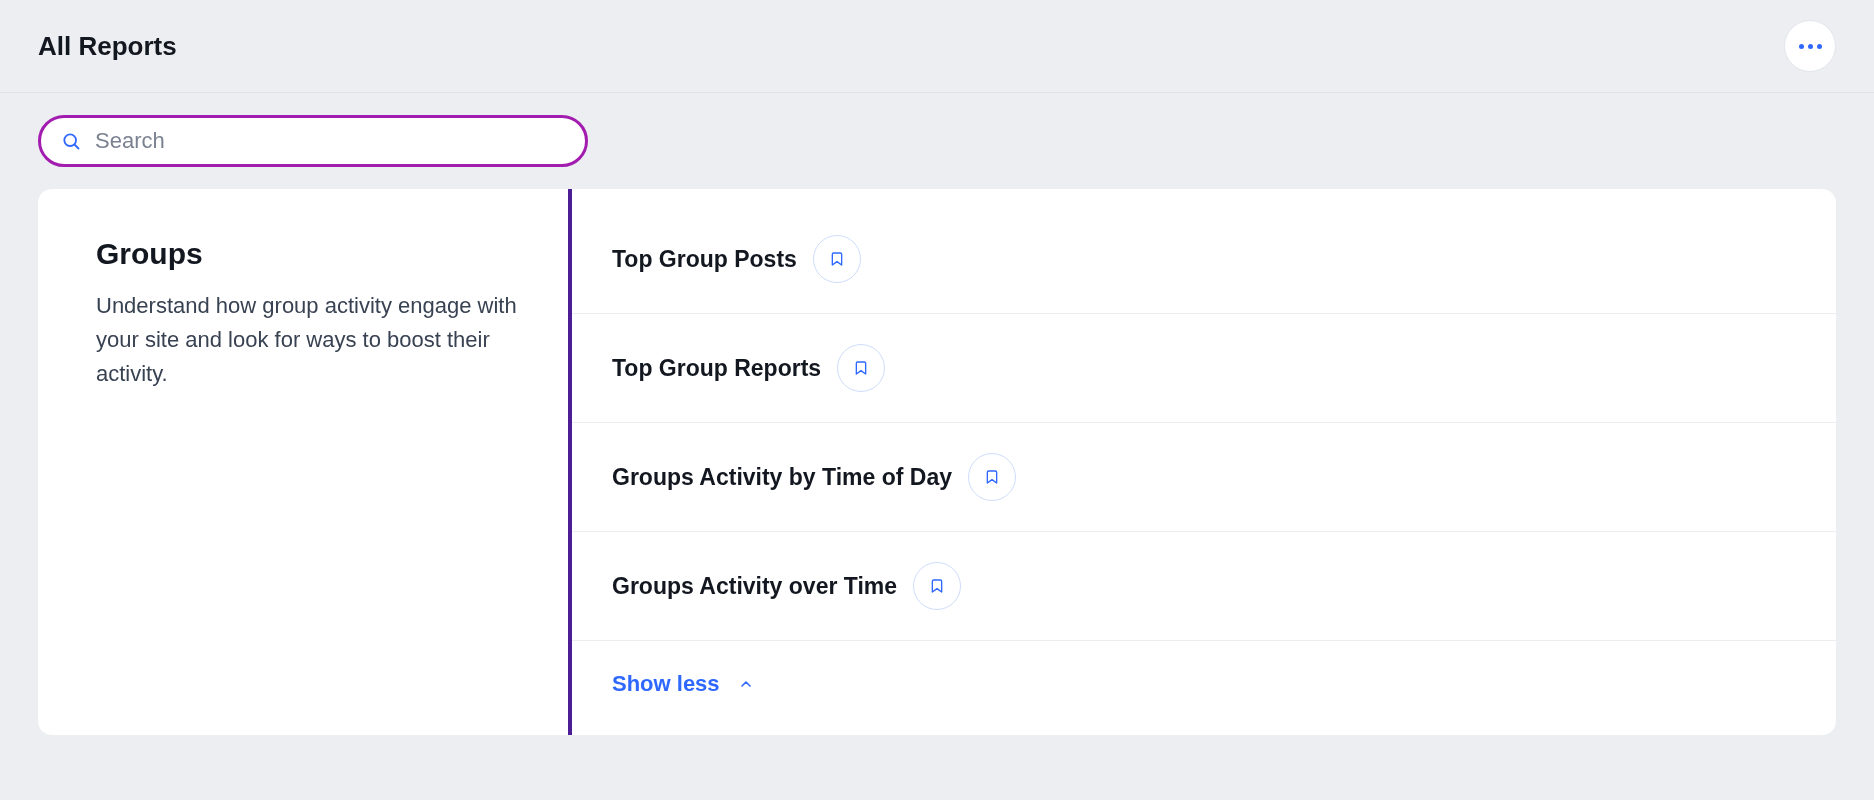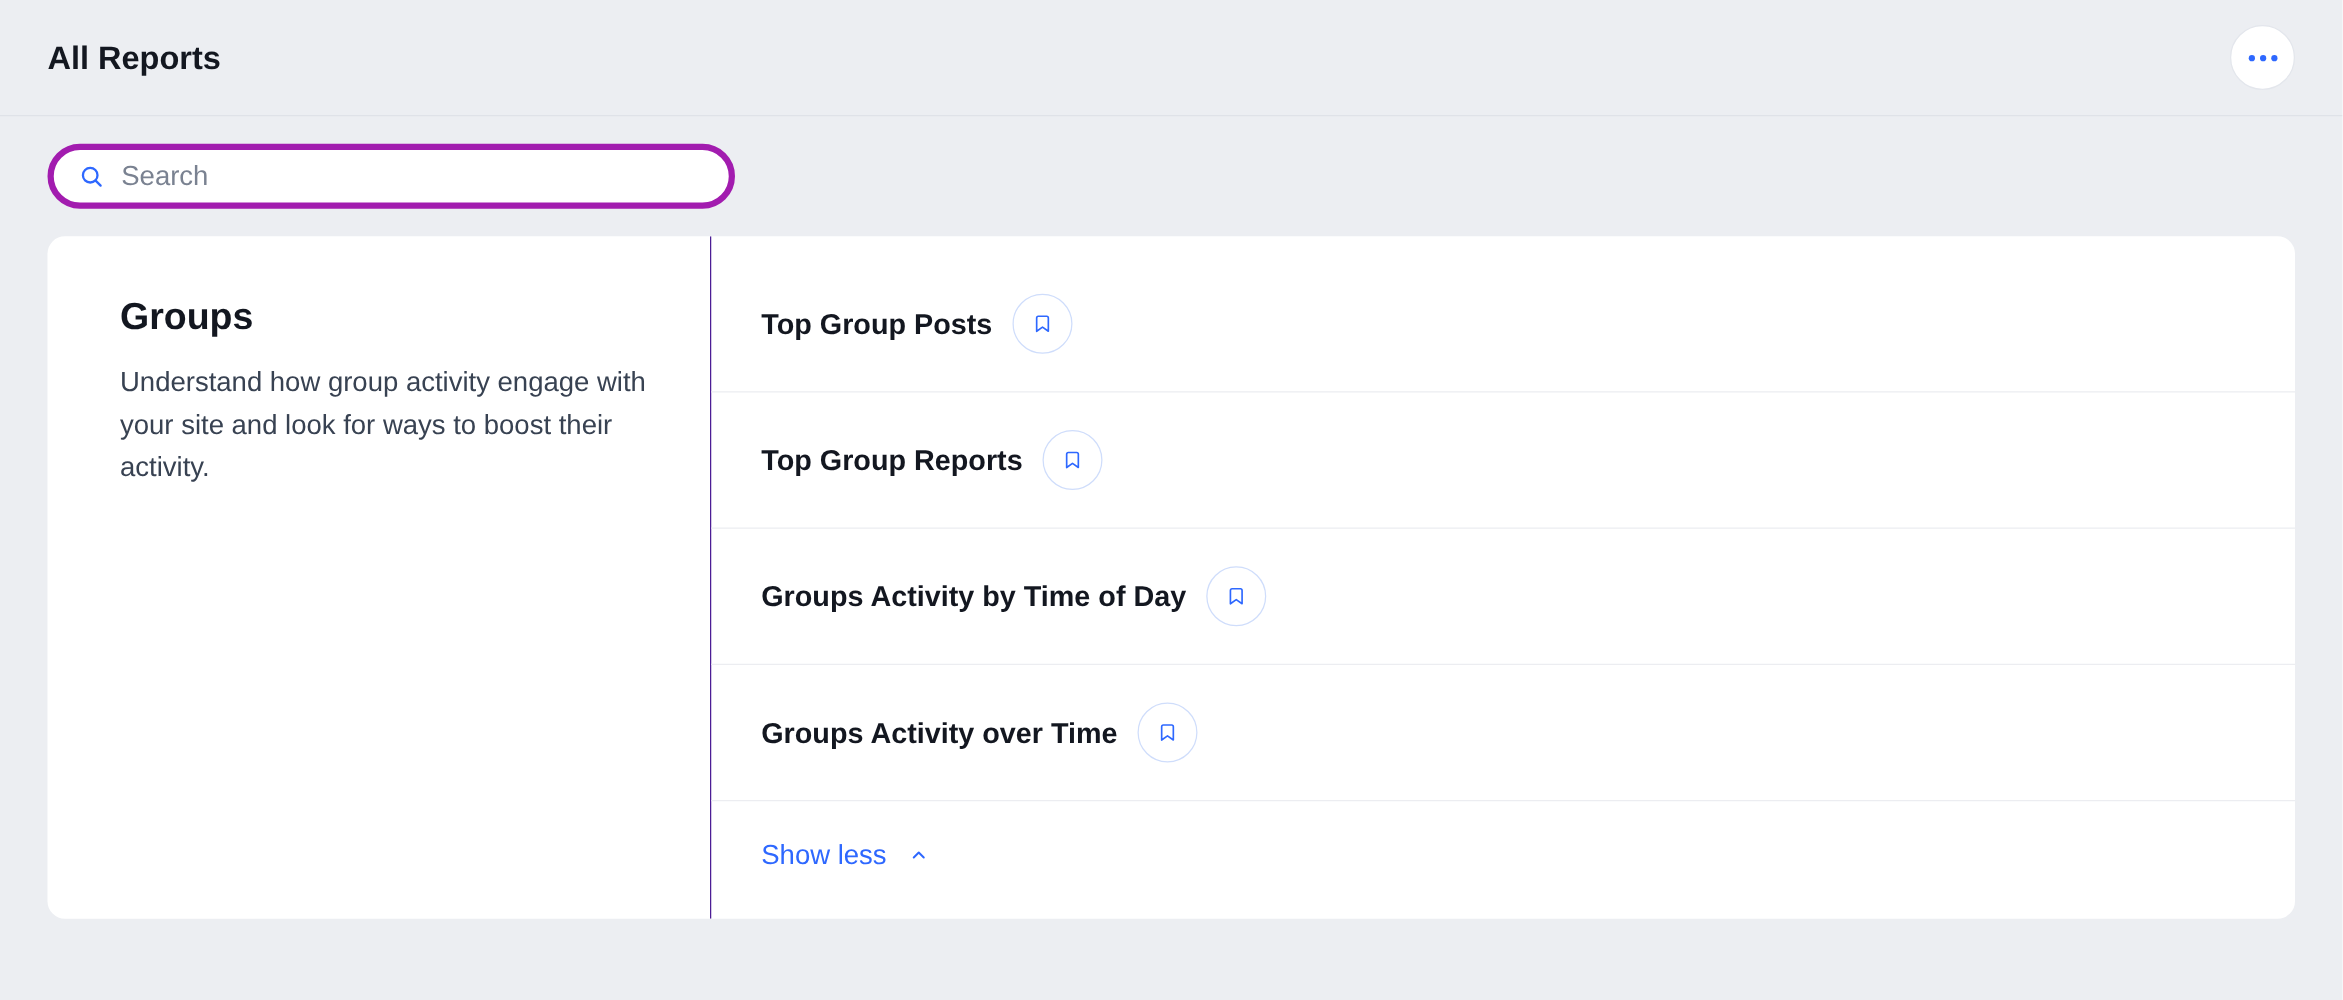--- a/index.html
+++ b/index.html
@@ -50,21 +50,21 @@
     }
     .search-wrap {
       padding: 22px 38px 22px 38px;
     }
     .search-box {
       display: flex;
       align-items: center;
       width: 550px;
       height: 52px;
       background: #ffffff;
-      border: 5px solid #a21caf;
+      border: 3px solid #a21caf;
       border-radius: 26px;
       padding: 0 20px;
     }
     .search-icon {
       color: #2e68ff;
       margin-right: 14px;
       flex-shrink: 0;
     }
     .search-input {
       border: none;
@@ -97,21 +97,21 @@
       margin-bottom: 18px;
     }
     .group-desc {
       font-size: 22px;
       line-height: 1.55;
       color: #384252;
       font-weight: 400;
     }
     .card-right {
       flex: 1;
-      border-left: 1px solid #4c1d95;
+      border-left: 4px solid #4c1d95;
       padding-top: 8px;
     }
     .report-row {
       display: flex;
       align-items: center;
       padding: 30px 40px;
       border-bottom: 1px solid #ecedf1;
       cursor: pointer;
     }
     .report-row:first-child {
@@ -139,21 +139,21 @@
       color: #2e68ff;
     }
     .show-less-row {
       display: flex;
       align-items: center;
       padding: 30px 40px 38px 40px;
       cursor: pointer;
     }
     .show-less-text {
       font-size: 22px;
-      font-weight: 400;
+      font-weight: 700;
       color: #2e68ff;
     }
     .chevron-up {
       margin-left: 18px;
       color: #2e68ff;
     }
   </style>
 </head>
 <body>
 

